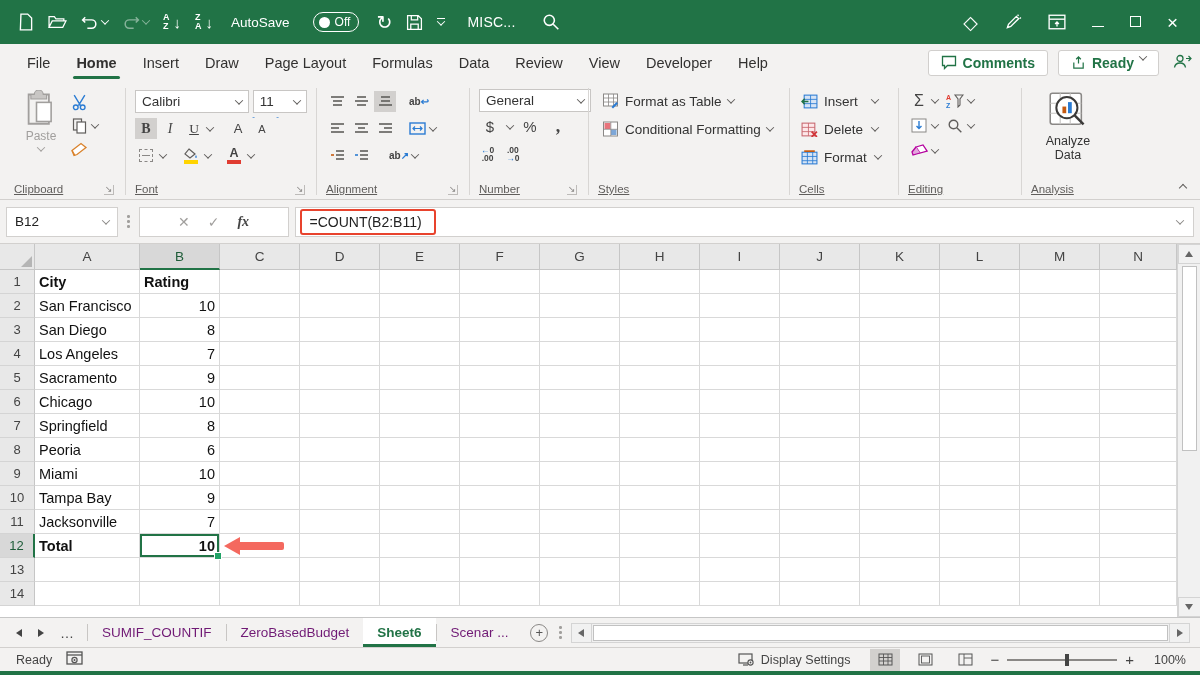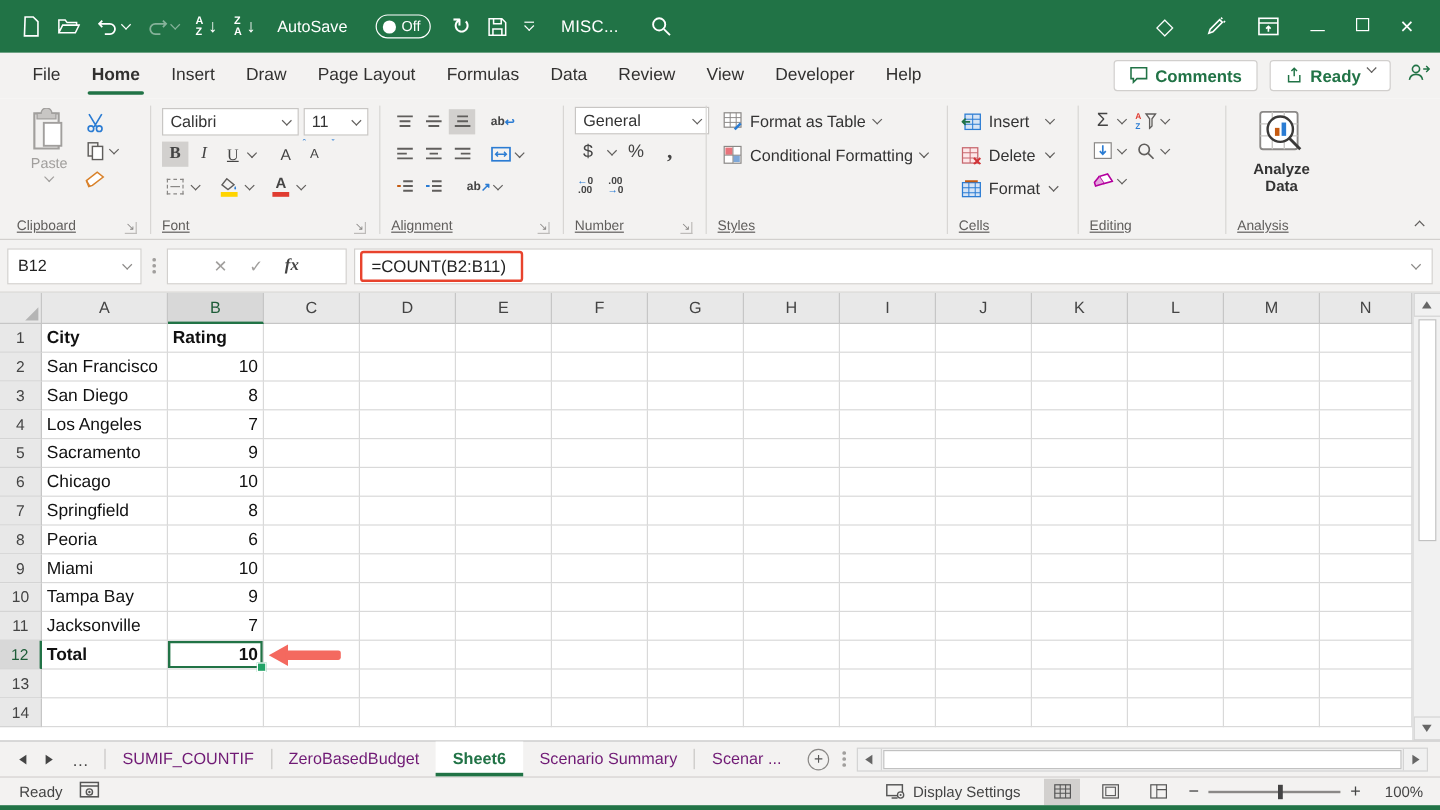--- a/index.html
+++ b/index.html
@@ -592,21 +592,21 @@
             </span>
         </div>
       </div>
       <div class="rgroup-label">
           <span>Editing</span>
         </div>
     </div>
     <div class="gdiv"></div>
 
     <div class="rgroup" style="width:90px;">
-      <div class="rgroup-body" style="justify-content:center;width:100%;font-weight:bold;">
+      <div class="rgroup-body" style="justify-content:center;width:100%;">
         <div class="analyze">
           <svg width="40" height="40" viewBox="0 0 36 36">
               <rect x="2" y="2" width="28" height="28" rx="2" fill="#fff" stroke="#8a8886" stroke-width="1.4"></rect>
               <path d="M2 11h28M2 20h28M11 2v28M20 2v28" stroke="#c8c6c4" stroke-width="1"></path>
               <circle cx="17" cy="15" r="9.5" fill="#fff" stroke="#3b3a39" stroke-width="1.8"></circle>
               <rect x="13" y="14" width="3.4" height="6" fill="#c55a11"></rect>
               <rect x="18" y="10" width="3.4" height="10" fill="#2b7cd3"></rect>
               <path d="M24 22l8 8" stroke="#3b3a39" stroke-width="2.2"></path>
             </svg>
           <span>Analyze</span>
@@ -922,21 +922,20 @@
       <i class="tri-l"></i>
       <i class="tri-r"></i>
       <span class="overflow-dots">…</span>
     </div>
     <div class="tabdiv"></div>
     <div style="display:flex;align-items:stretch;">
         <div class="stab">SUMIF_COUNTIF</div>
         <div class="tabdiv"></div>
         <div class="stab">ZeroBasedBudget</div>
         <div class="stab active">Sheet6</div>
-        <div class="stab">Scenario Summary</div>
         <div class="tabdiv"></div>
         <div class="stab">Scenar ...</div>
       </div>
     <span class="addsheet">+</span>
     <span class="vdots sheet-dots">
         <i></i>
         <i></i>
         <i></i>
       </span>
     <div class="hscroll">

